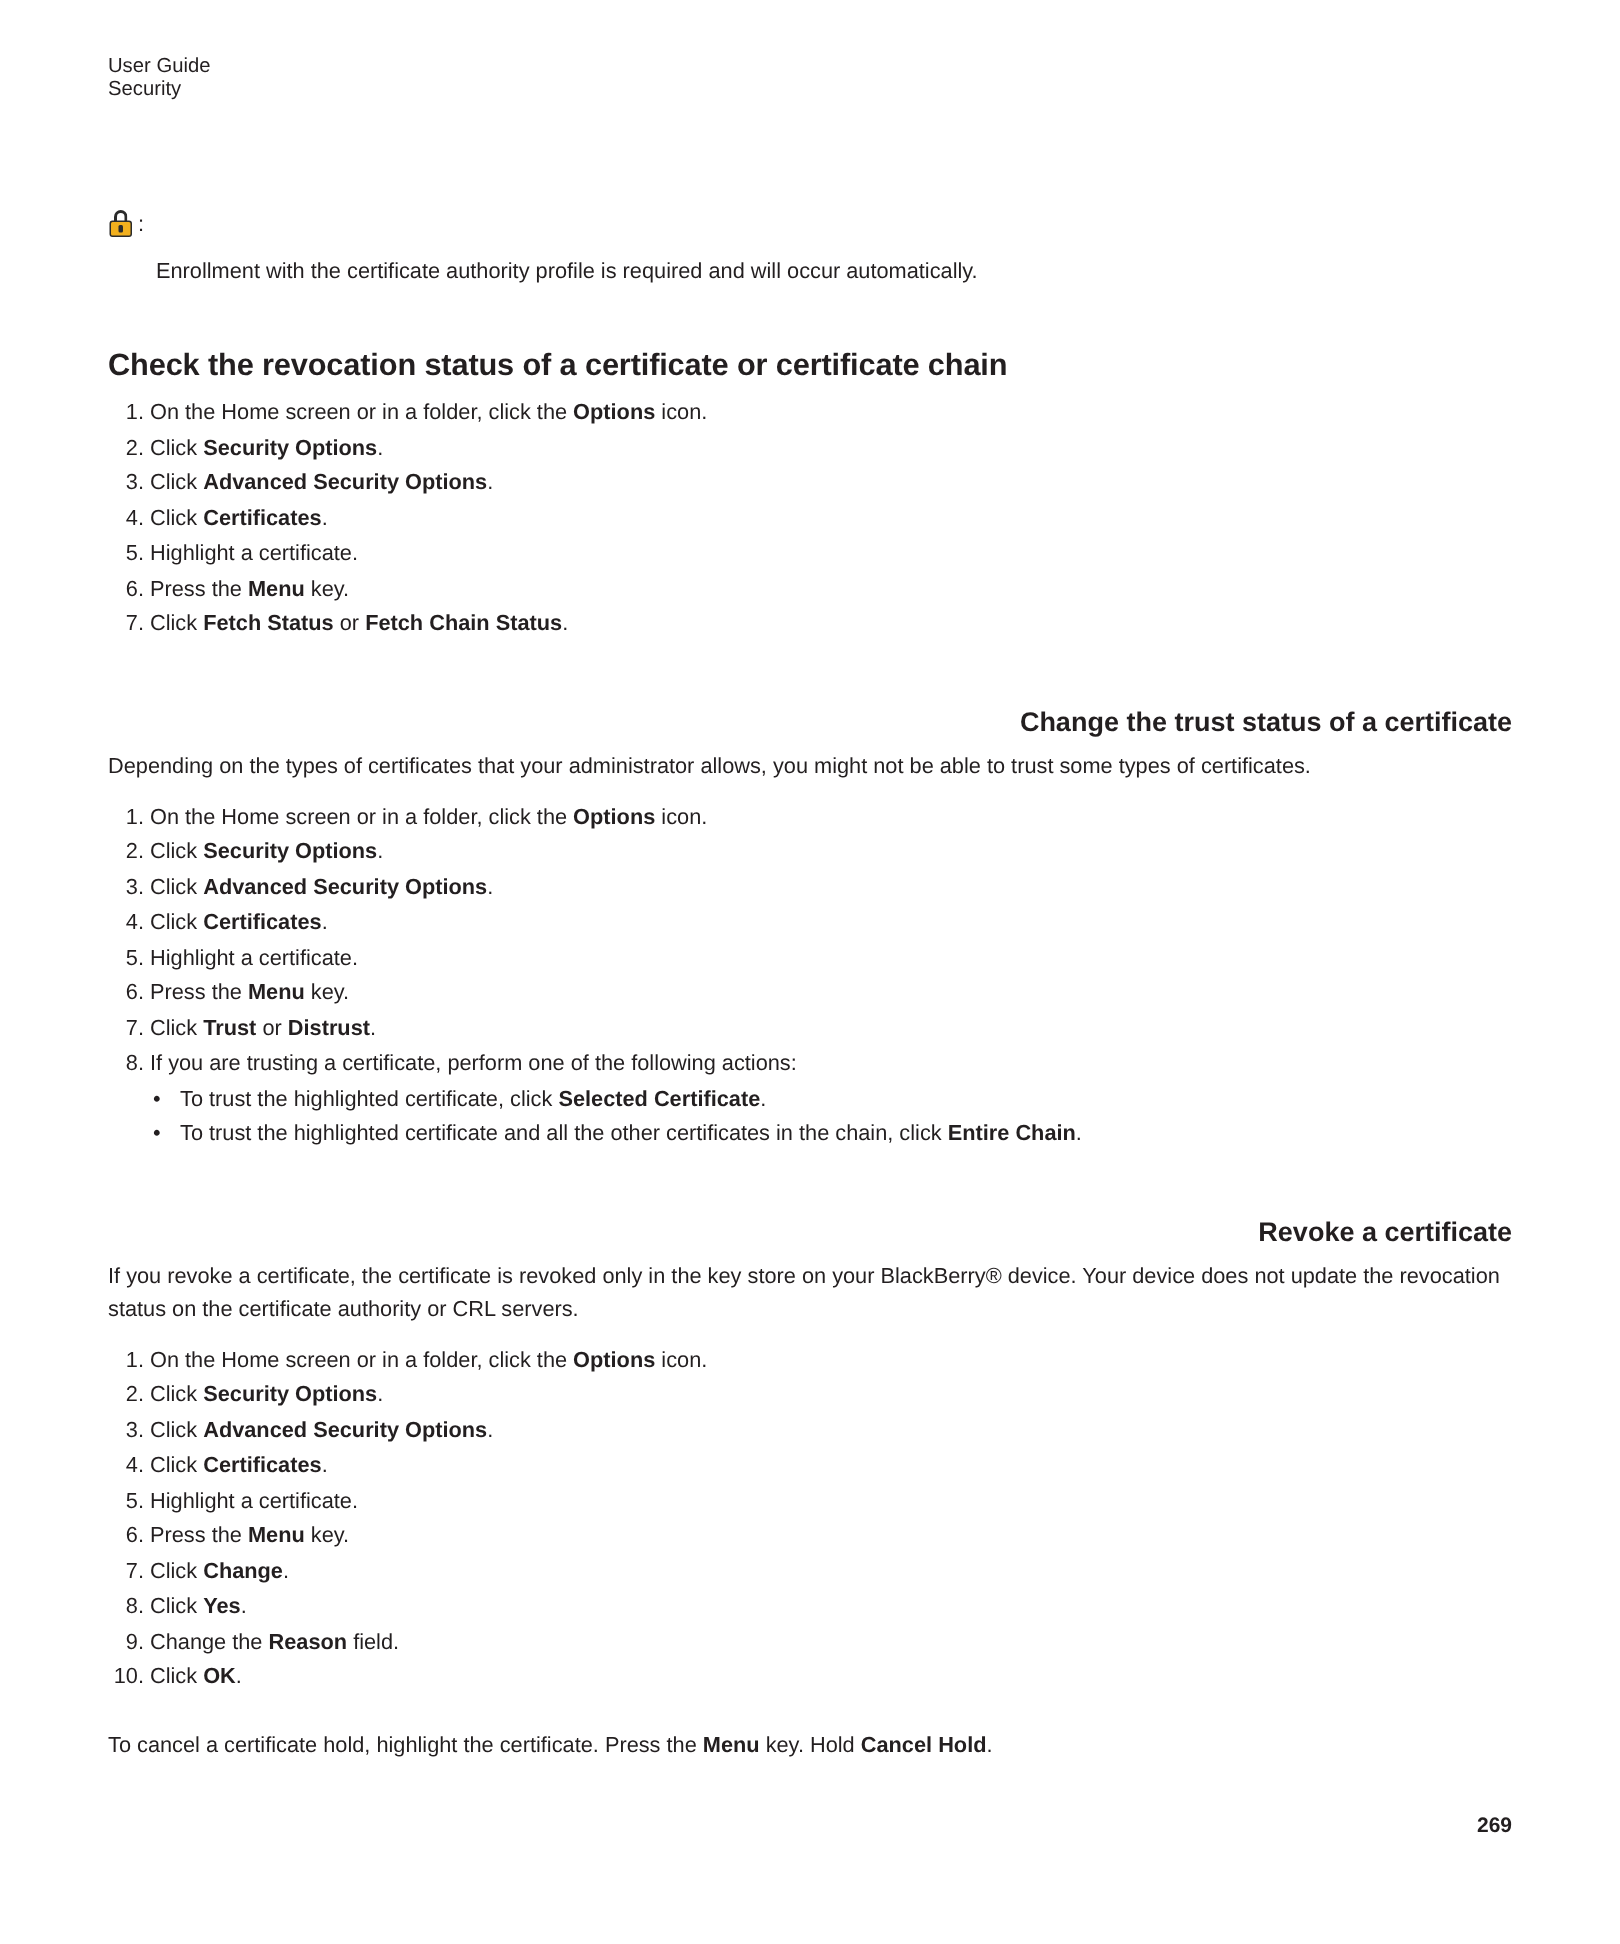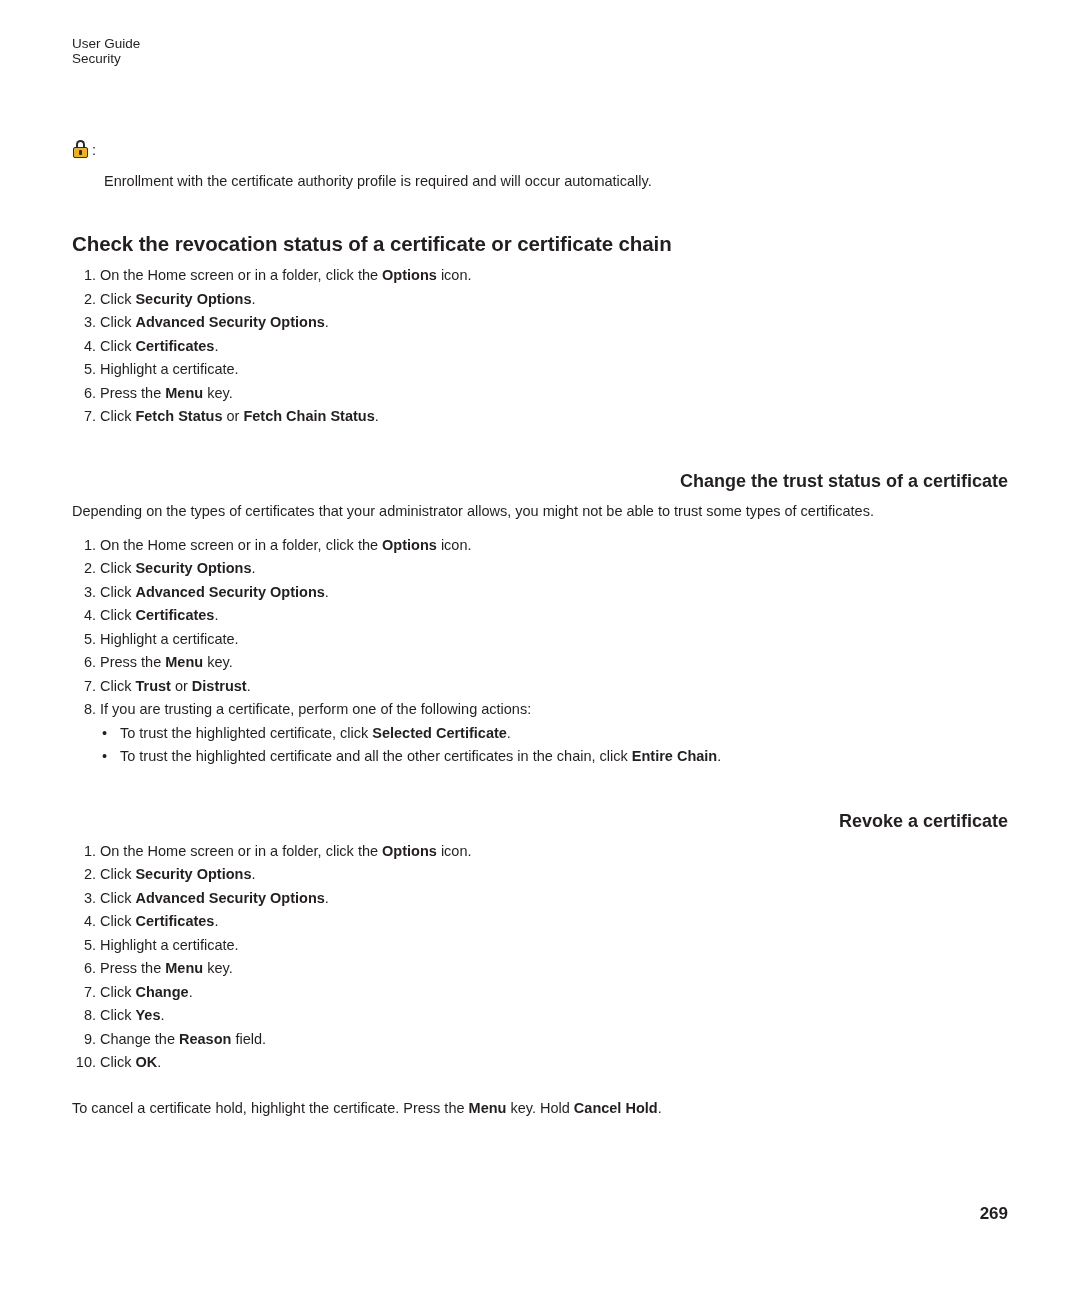--- a/index.html
+++ b/index.html
@@ -141,21 +141,21 @@
   ul.bullets > li .dot {
     position: absolute;
     left: 2px;
     top: 0;
   }
   b { font-weight: bold; }
   .page-number {
     position: absolute;
     bottom: 72px;
     right: 72px;
-    font-size: 17px;
+    font-size: 14px;
     font-weight: bold;
   }
 </style>
 </head>
 <body>
 
 <div class="page">
 
   <div class="header">
     <span>User Guide</span>
@@ -195,20 +195,21 @@
           <li><span class="num">5.</span><span>Highlight a certificate.</span></li>
           <li><span class="num">6.</span><span>Press the </span><b>Menu</b><span> key.</span></li>
           <li><span class="num">7.</span><span>Click </span><b>Trust</b><span> or </span><b>Distrust</b><span>.</span></li>
           <li><span class="num">8.</span><span>If you are trusting a certificate, perform one of the following actions:</span></li>
         </ol>
         <ul class="bullets" style="margin-left: 28px;">
           <li><span class="dot">•</span><span>To trust the highlighted certificate, click </span><b>Selected Certificate</b><span>.</span></li>
           <li><span class="dot">•</span><span>To trust the highlighted certificate and all the other certificates in the chain, click </span><b>Entire Chain</b><span>.</span></li>
         </ul>
         <h2 class="sub-title">Revoke a certificate</h2>
+        <p class="para">If you revoke a certificate, the certificate is revoked only in the key store on your BlackBerry® device. Your device does not update the revocation status on the certificate authority or CRL servers.</p>
         <ol class="steps">
           <li><span class="num">1.</span><span>On the Home screen or in a folder, click the </span><b>Options</b><span> icon.</span></li>
           <li><span class="num">2.</span><span>Click </span><b>Security Options</b><span>.</span></li>
           <li><span class="num">3.</span><span>Click </span><b>Advanced Security Options</b><span>.</span></li>
           <li><span class="num">4.</span><span>Click </span><b>Certificates</b><span>.</span></li>
           <li><span class="num">5.</span><span>Highlight a certificate.</span></li>
           <li><span class="num">6.</span><span>Press the </span><b>Menu</b><span> key.</span></li>
           <li><span class="num">7.</span><span>Click </span><b>Change</b><span>.</span></li>
           <li><span class="num">8.</span><span>Click </span><b>Yes</b><span>.</span></li>
           <li><span class="num">9.</span><span>Change the </span><b>Reason</b><span> field.</span></li>

